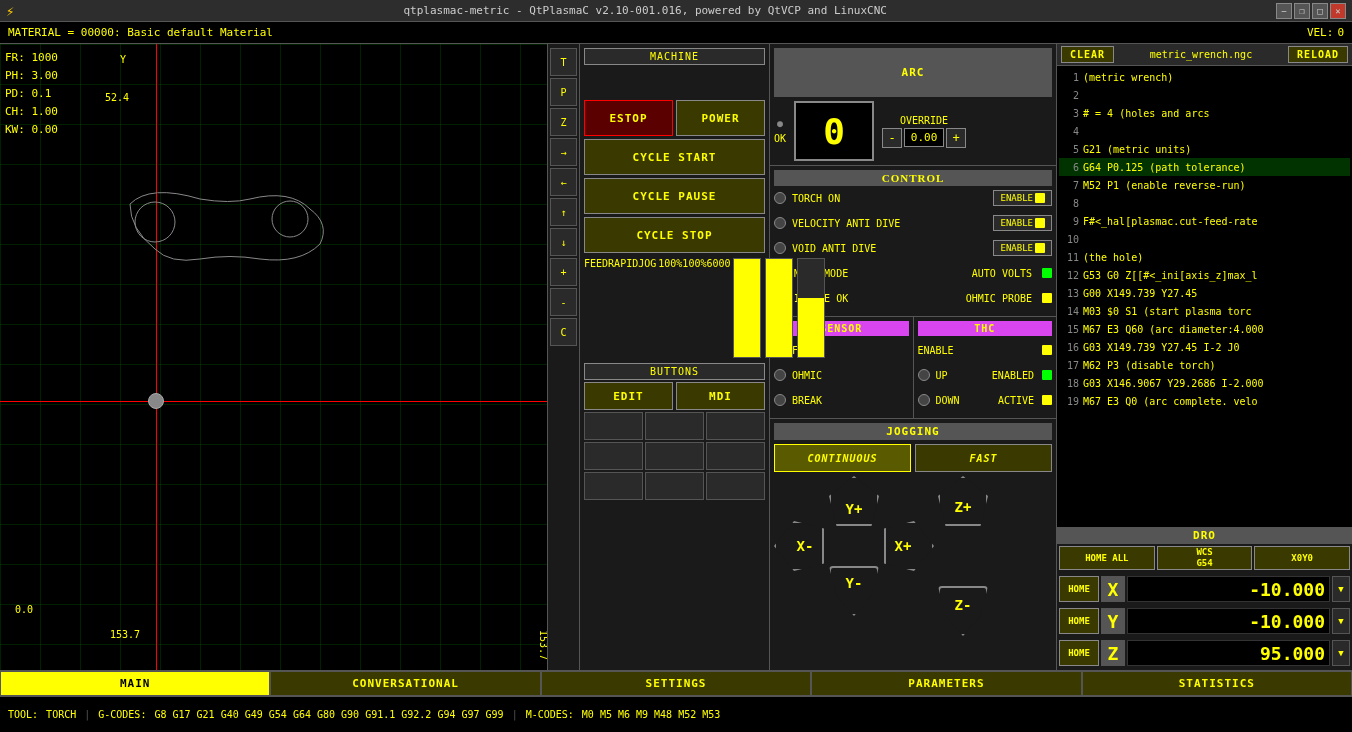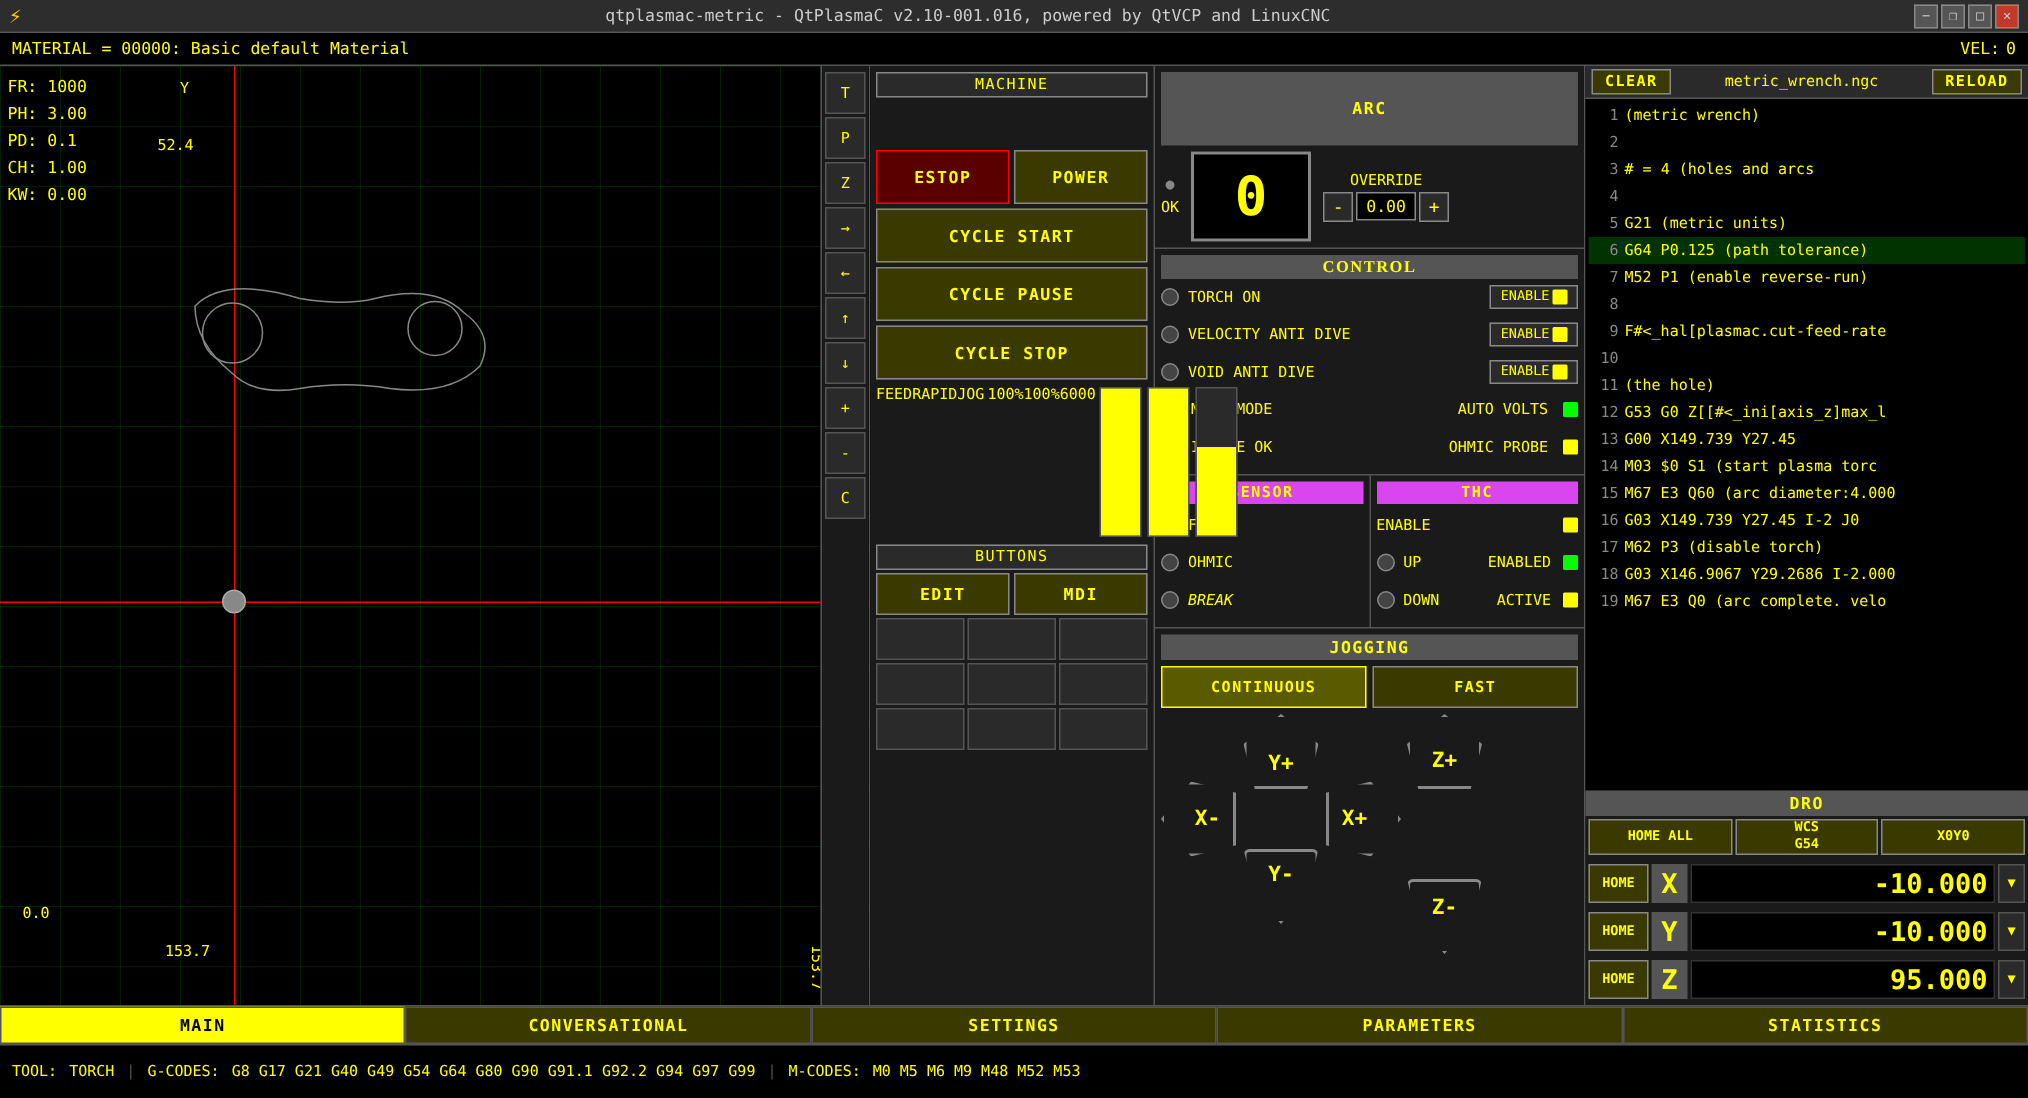--- a/index.html
+++ b/index.html
@@ -424,20 +424,21 @@
       flex: 1;
       background: #3a3a00;
       border: 1px solid #888;
       color: #ffff00;
       font-size: 10px;
       font-weight: bold;
       height: 28px;
       display: flex; align-items: center; justify-content: center;
       cursor: pointer;
       letter-spacing: 1px;
+      font-style: italic;
     }
     .jog-speed-btn.active { background: #5a5a00; border-color: #ffff00; }
     #jog-arrows {
       position: relative;
       width: 160px;
       height: 140px;
     }
     .jog-arrow-btn {
       position: absolute;
       background: #1a1a1a;
@@ -851,21 +852,21 @@
           <div class="control-row">
             <div class="indicator"></div>
             <span style="font-size:10px;">FLOAT</span>
           </div>
           <div class="control-row">
             <div class="indicator"></div>
             <span style="font-size:10px;">OHMIC</span>
           </div>
           <div class="control-row">
             <div class="indicator"></div>
-            <span style="font-size:10px;font-style:italic;">BREAK</span>
+            <span style="font-size:10px;">BREAK</span>
           </div>
         </div>
         <div id="thc-section">
           <div class="thc-header">THC</div>
           <div class="control-row">
             <span style="font-size:10px;flex:1;">ENABLE</span>
             <div class="enable-led"></div>
           </div>
           <div class="control-row">
             <div class="indicator"></div>

